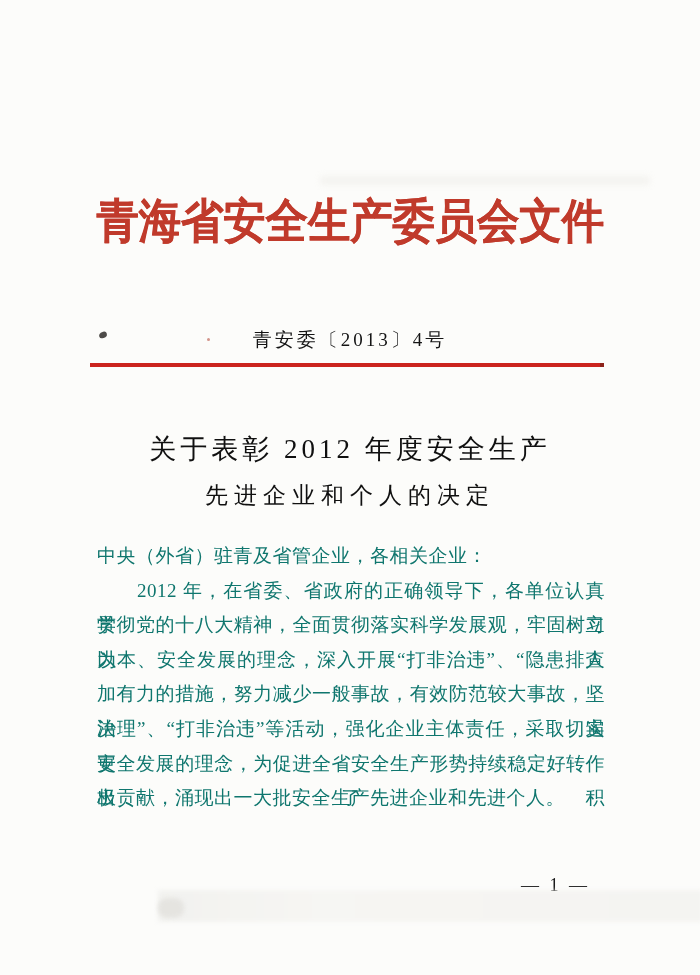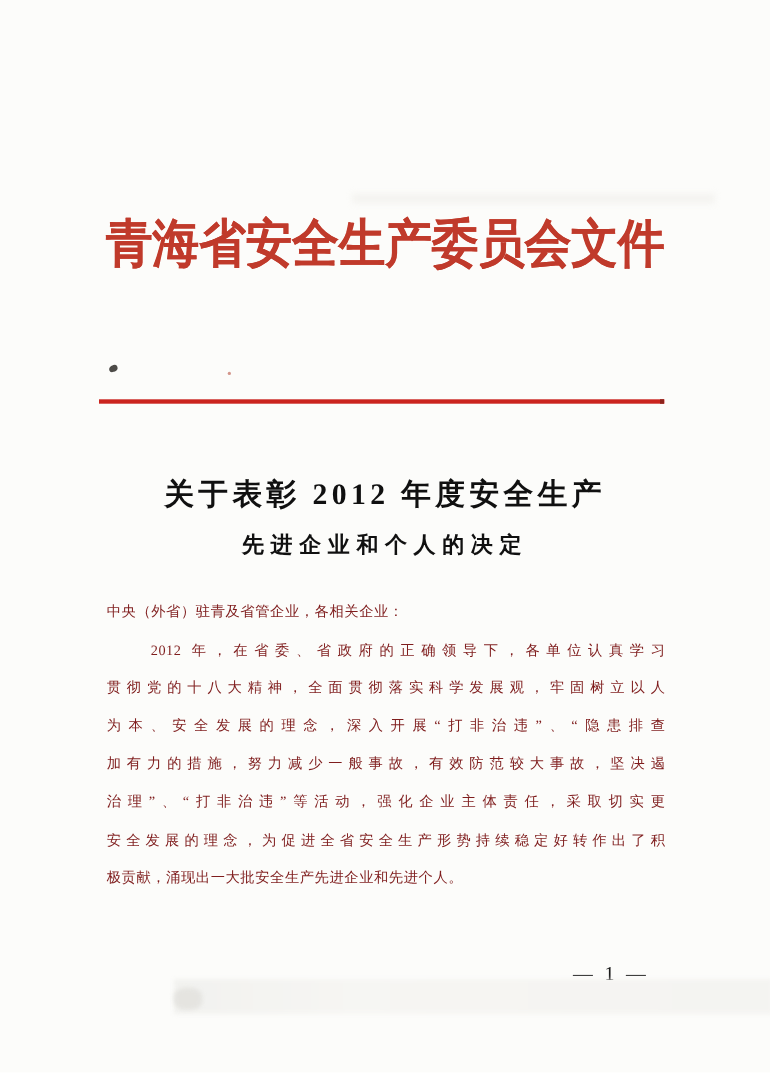--- a/index.html
+++ b/index.html
@@ -59,46 +59,46 @@
     box-shadow: inset -4px 0 0 #8d221a;
   }
 
   
   .decision-title {
     position: absolute;
     top: 433px;
     left: 0;
     width: 700px;
     text-align: center;
-    font-weight: bold;
+    font-weight: normal;
     color: #101010;
   }
   .decision-title .t1 {
     font-size: 27px;
     letter-spacing: 4px;
     line-height: 32px;
     margin-bottom: 15px;
     white-space: nowrap;
   }
   .decision-title .t2 {
-    font-size: 20px;
+    font-size: 23px;
     letter-spacing: 6px;
     line-height: 32px;
     white-space: nowrap;
   }
 
   
   .body-block {
     position: absolute;
     top: 539px;
     left: 97px;
     width: 508px;
-    font-size: 13px;
+    font-size: 19px;
     line-height: 34.6px;
-    color: #7f1d1d;
+    color: #0f766e;
   }
   .line {
     text-align: justify;
     text-align-last: justify;
     letter-spacing: 0.5px;
     height: 34.6px;
     overflow: visible;
   }
   .line.end {
     text-align-last: left;
@@ -174,20 +174,21 @@
 </style>
 </head>
 <body>
 
 <div class="page">
 
   <div class="top-bleed"></div>
 
   <h1 class="org-header">青海省安全生产委员会文件</h1>
 
+  <div class="doc-number">青安委〔2013〕4号</div>
 
   <div class="ink-speck"></div>
   <div class="red-dot"></div>
 
   <div class="red-rule"></div>
 
   <div class="decision-title">
     <div class="t1">关于表彰 2012 年度安全生产</div>
     <div class="t2">先进企业和个人的决定</div>
   </div>

